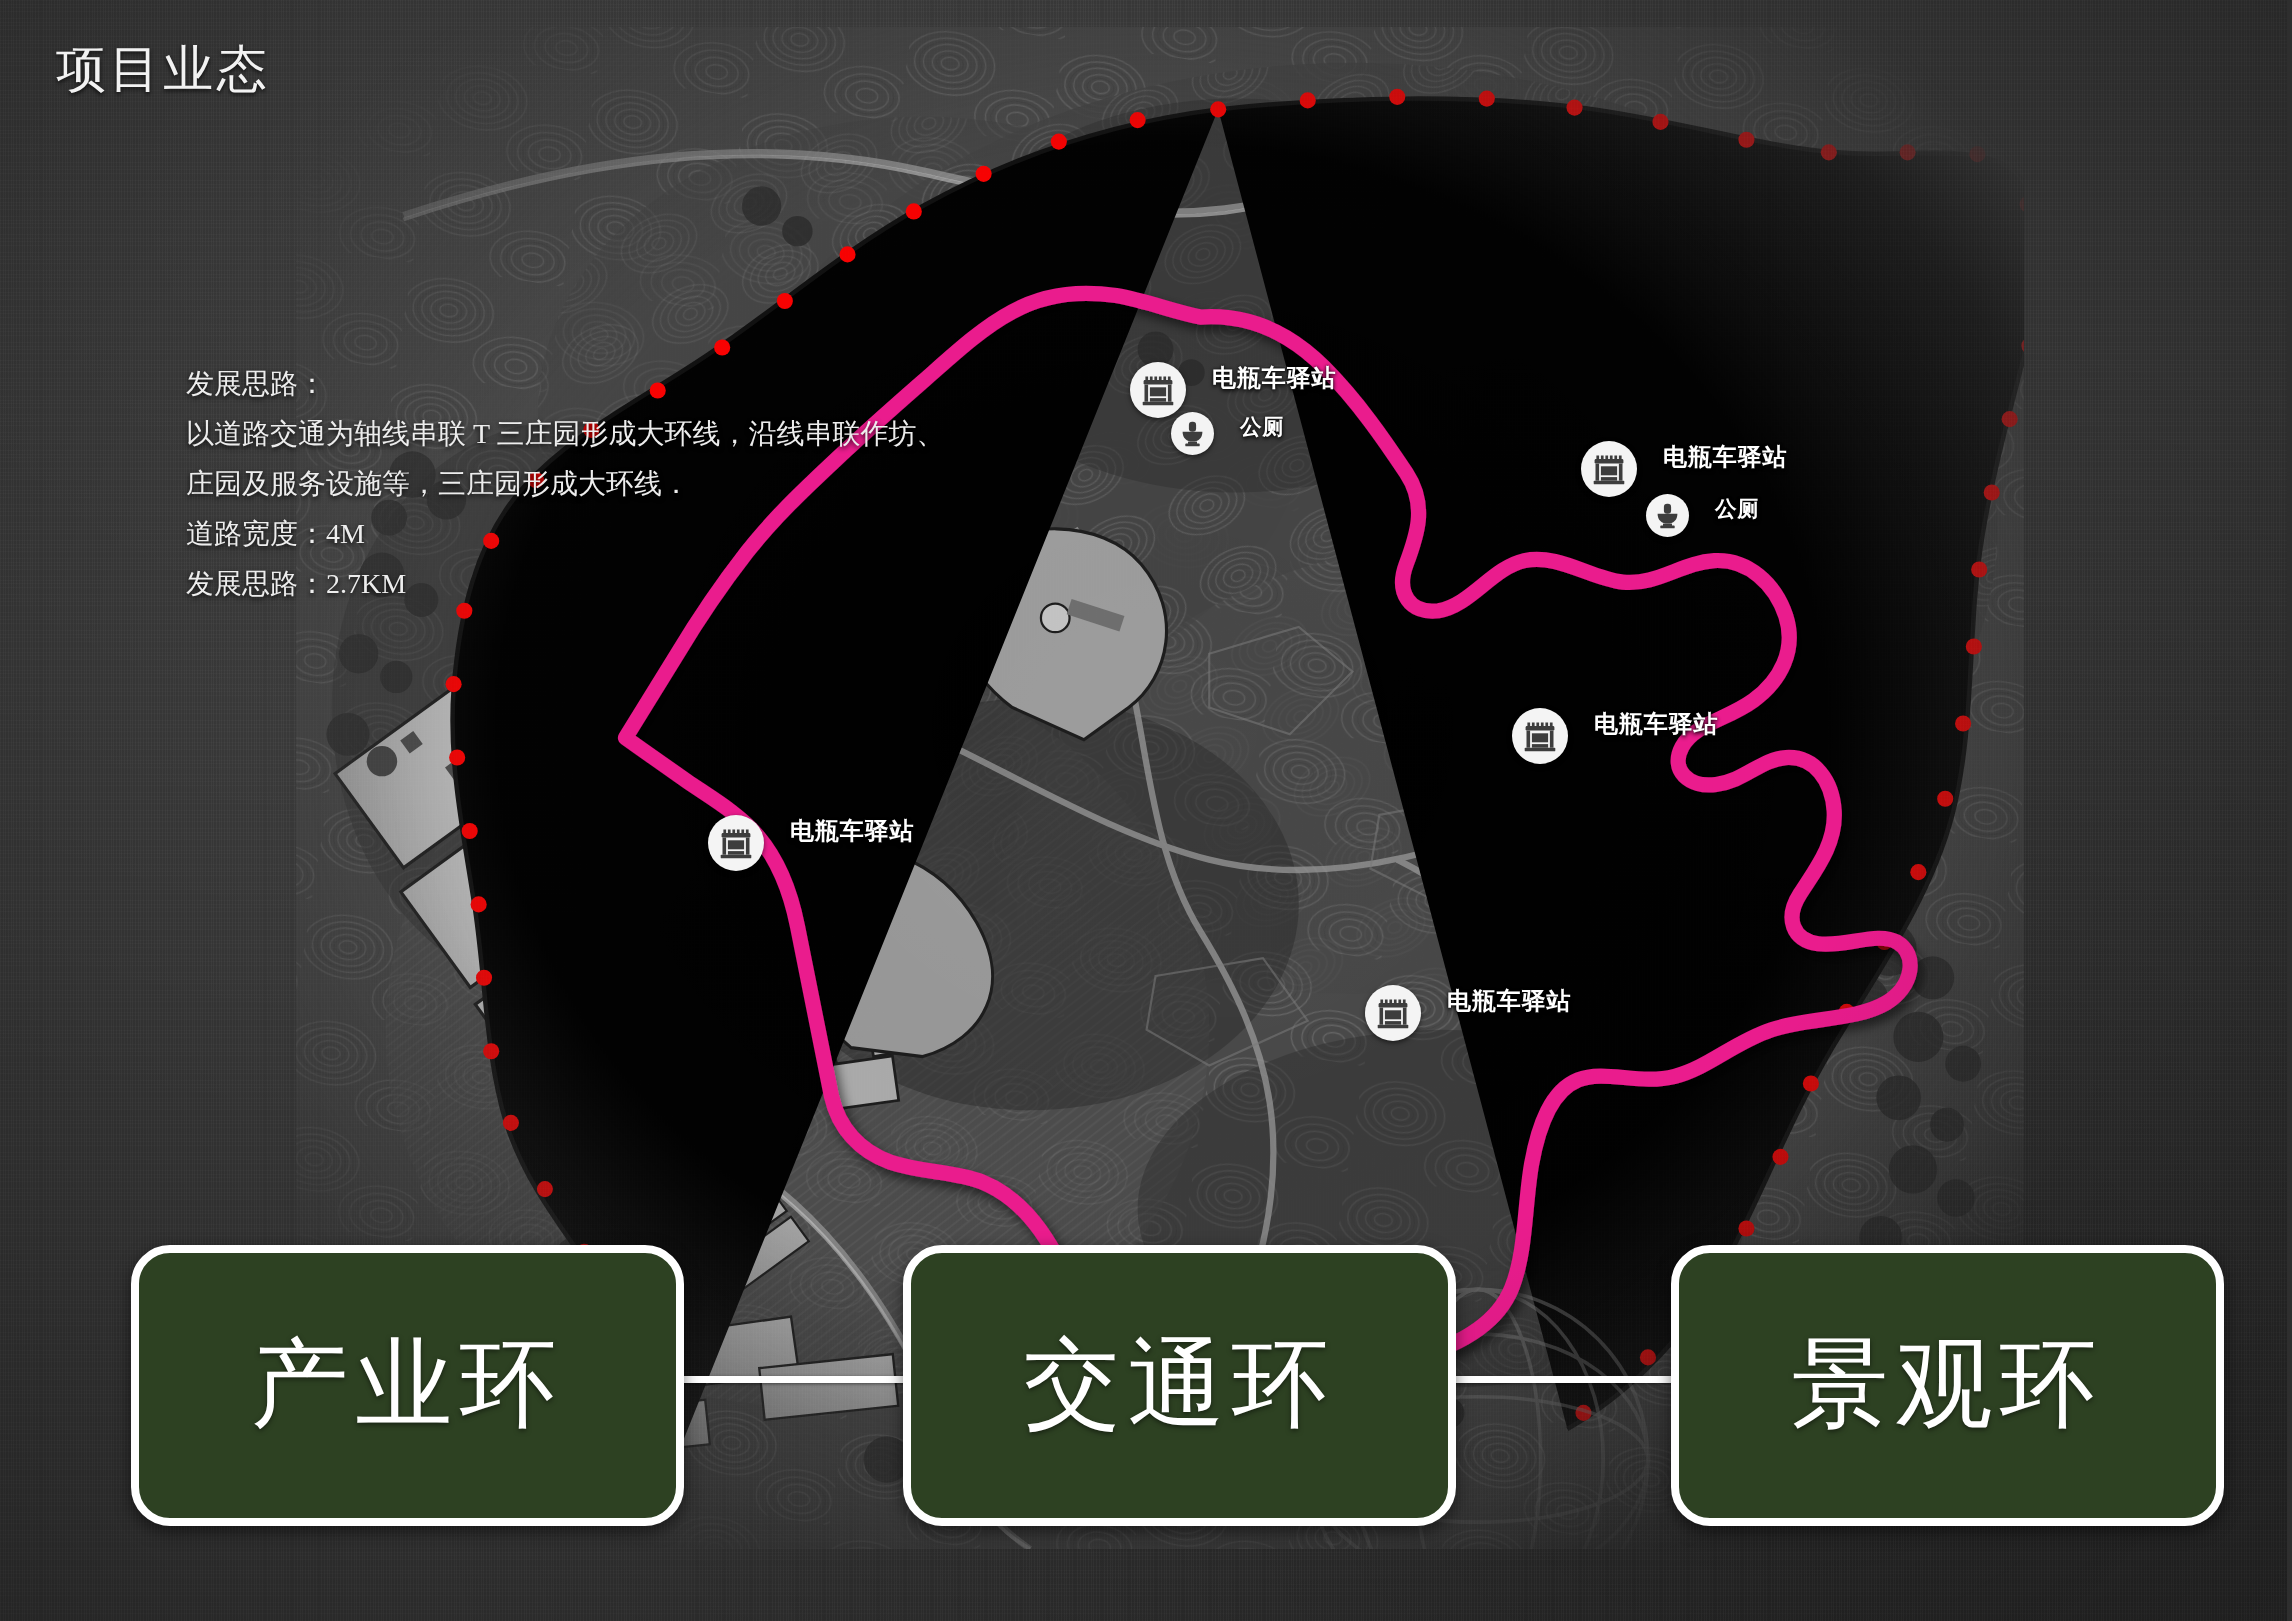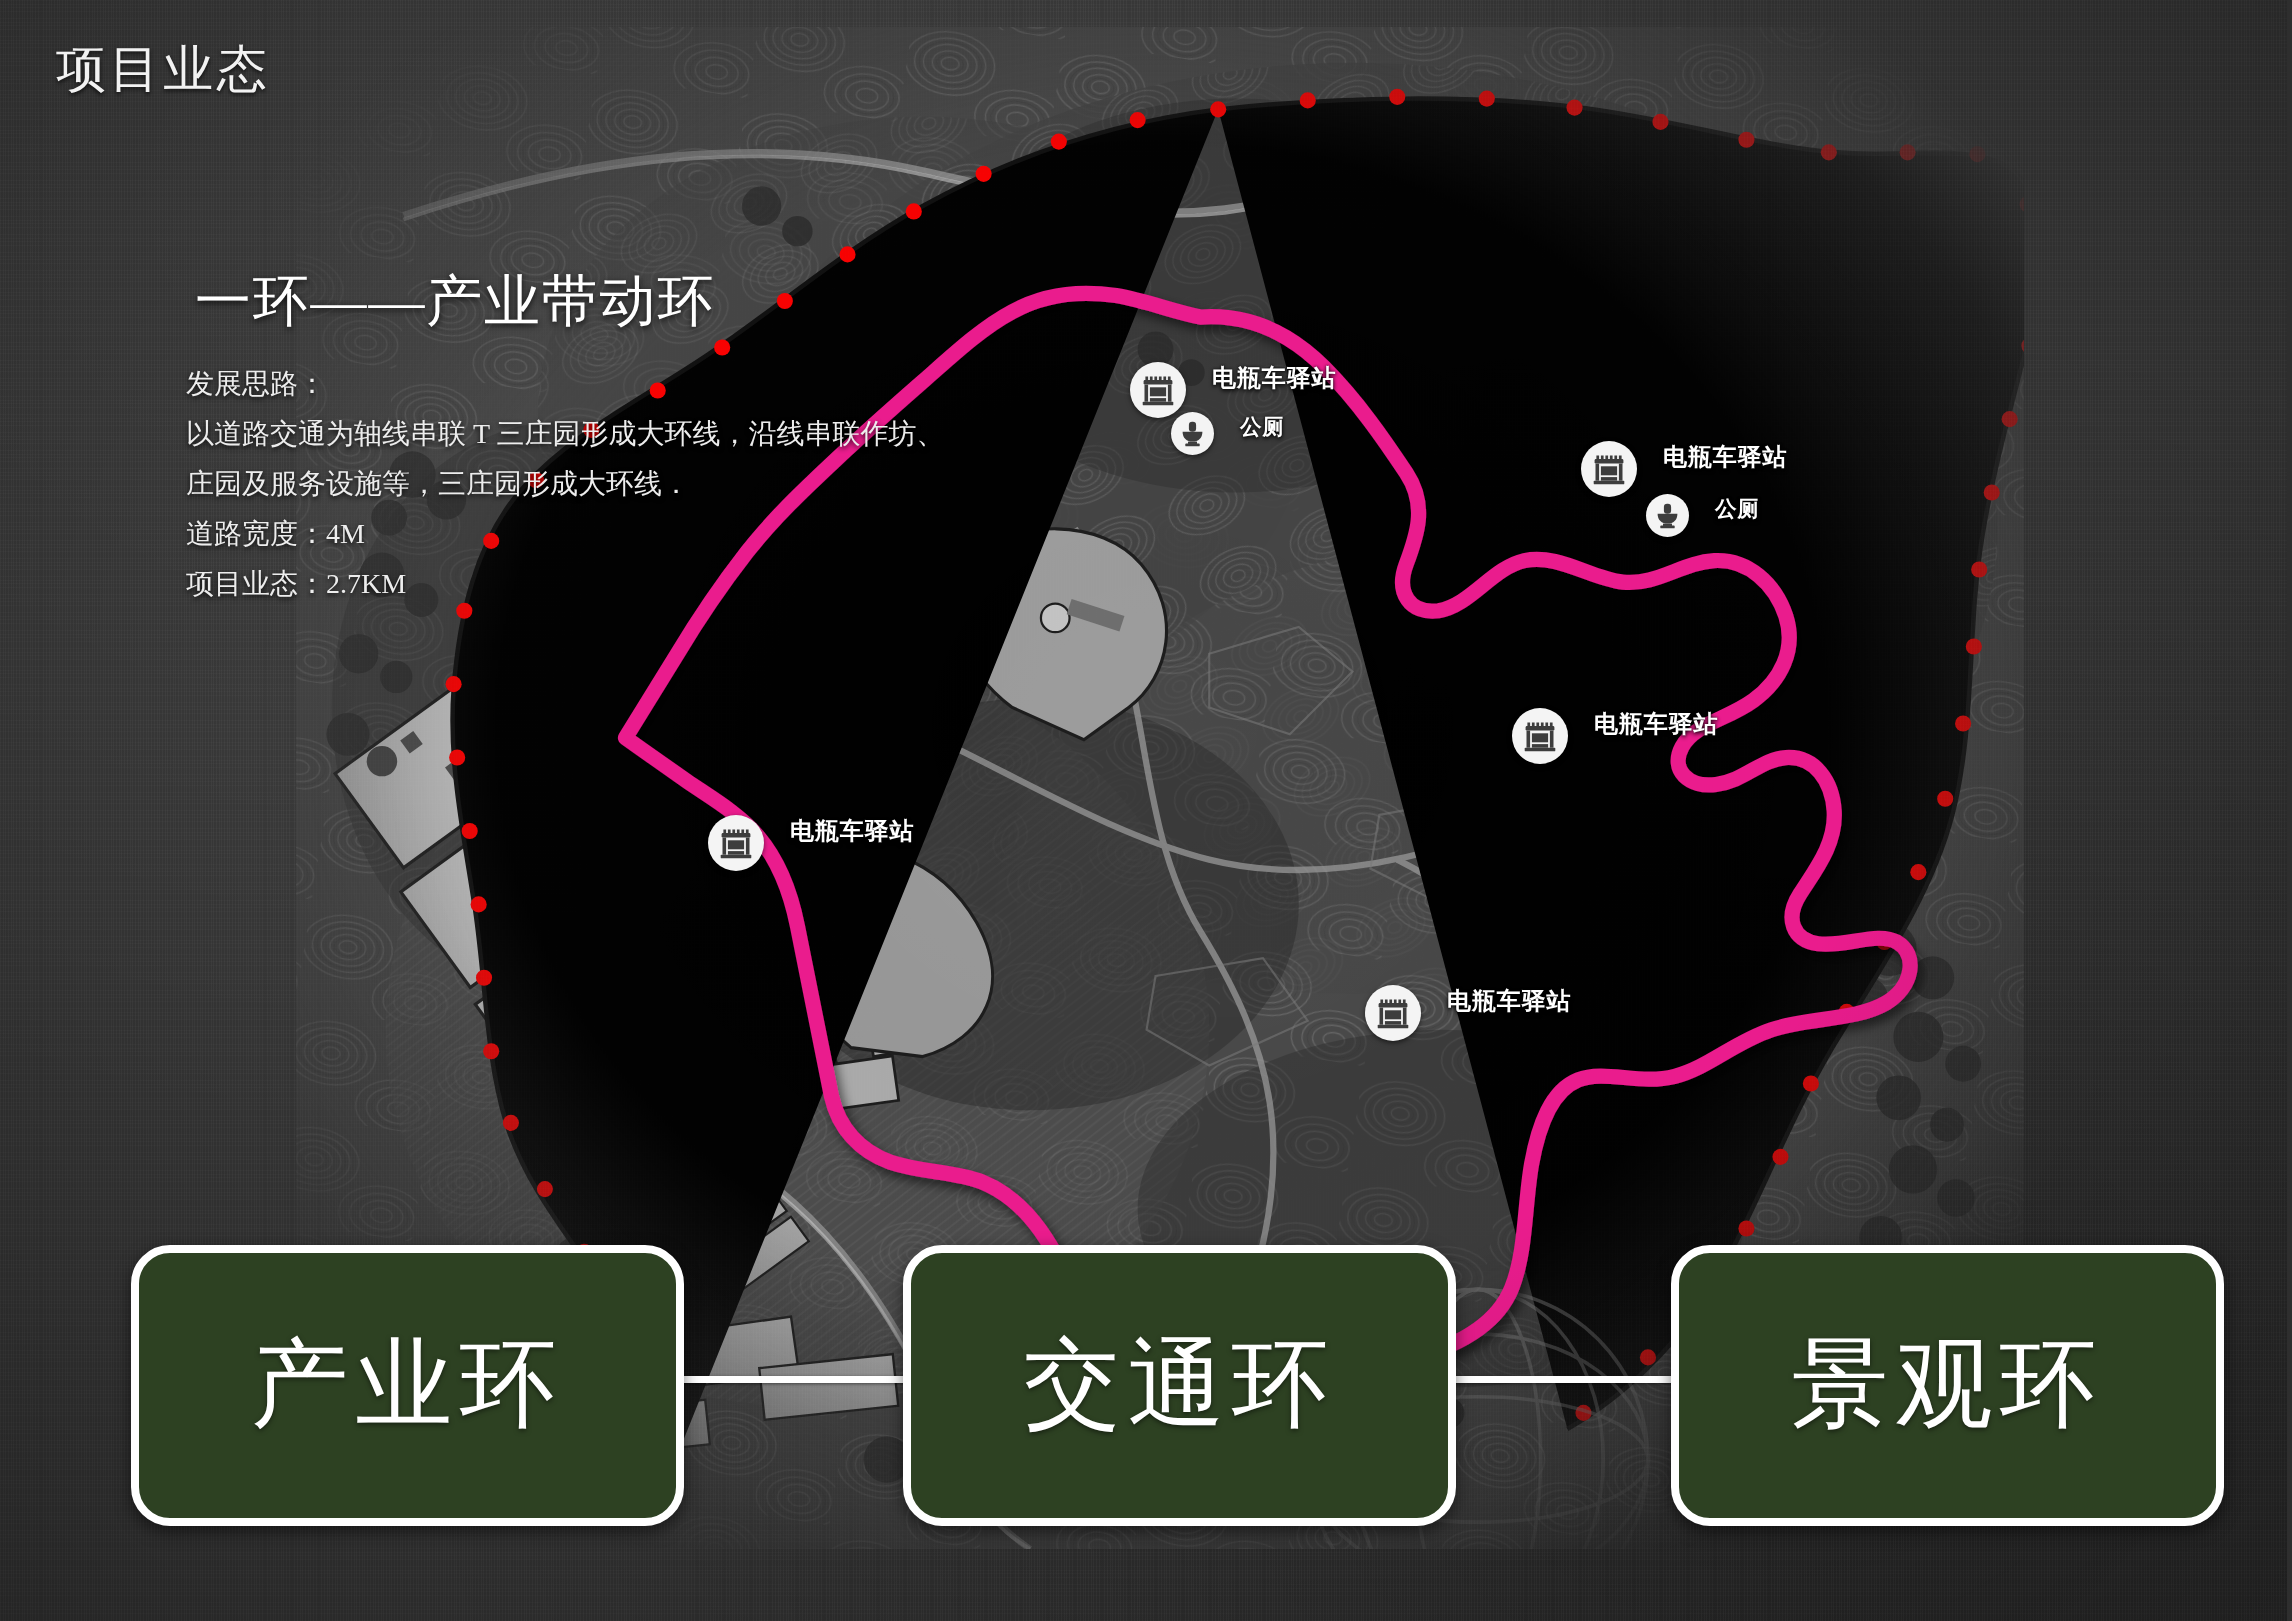--- a/index.html
+++ b/index.html
@@ -487,28 +487,27 @@
                  C 836 298, 876 294, 916 300
                  C 950 306, 980 318, 1010 324 Z" fill="none" stroke="#ea1a8d" stroke-width="17" stroke-linecap="round" stroke-linejoin="round"></path>
       </g>
     </svg>
   </div>
 
   <div class="bg-vignette"></div>
 
   <div class="page-title">项目业态</div>
 
-  <div class="ring-heading">一环——产业带动环</div>
 
   <div class="desc-block">
     <div>发展思路：</div>
     <div>以道路交通为轴线串联 T 三庄园形成大环线，沿线串联作坊、</div>
     <div>庄园及服务设施等，三庄园形成大环线．</div>
     <div>道路宽度：4M</div>
-    <div>项目业态：2.7KM</div>
+    <div>发展思路：2.7KM</div>
   </div>
 
   <div class="poi" style="left:1130px; top:362px;">
     <span class="poi-badge">
       <svg width="36" height="36" viewBox="0 0 40 40">
         <rect x="4" y="9" width="32" height="5" rx="1.5" fill="#3d3d3d"></rect>
         <g fill="#3d3d3d">
           <rect x="6" y="5" width="3" height="4"></rect>
             <rect x="11" y="5" width="3" height="4"></rect>
           <rect x="16" y="5" width="3" height="4"></rect>

